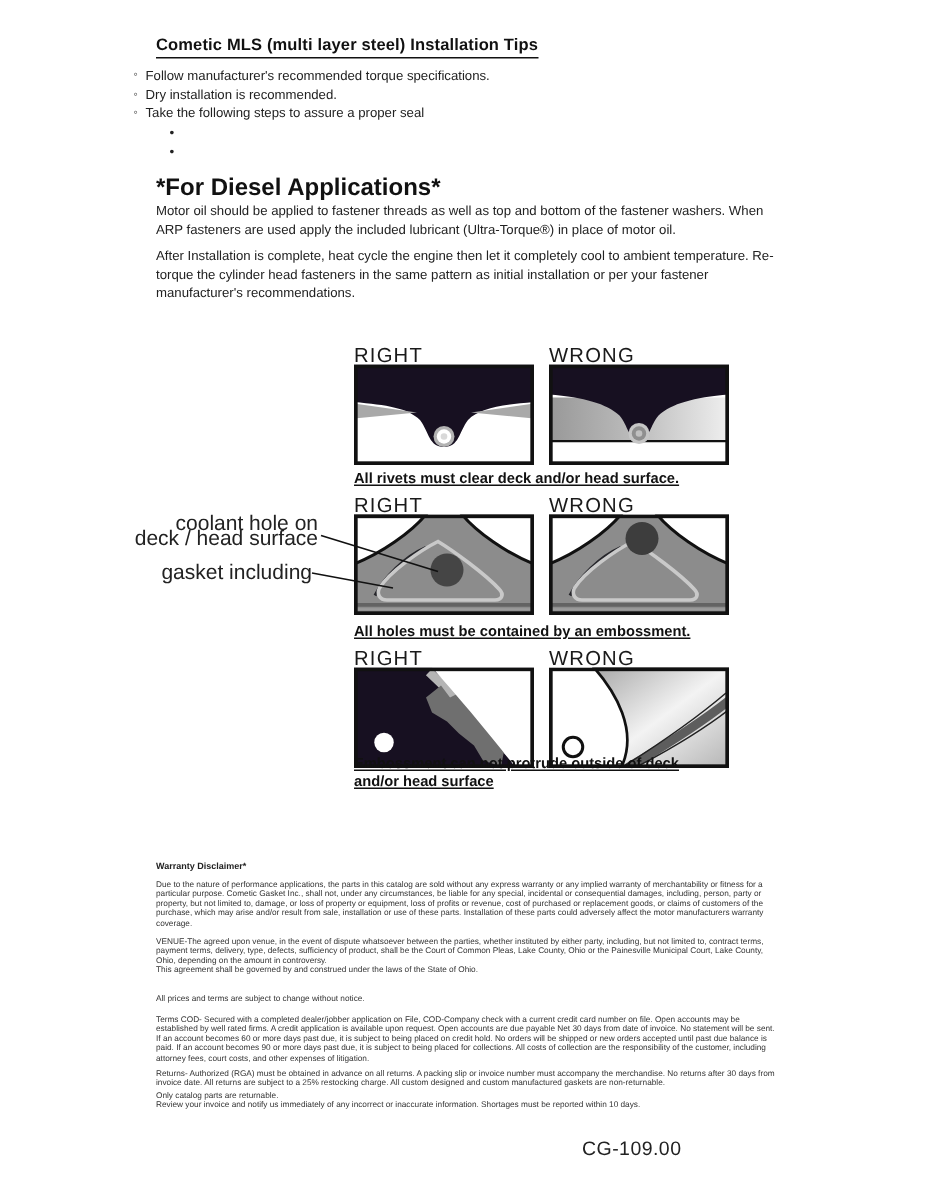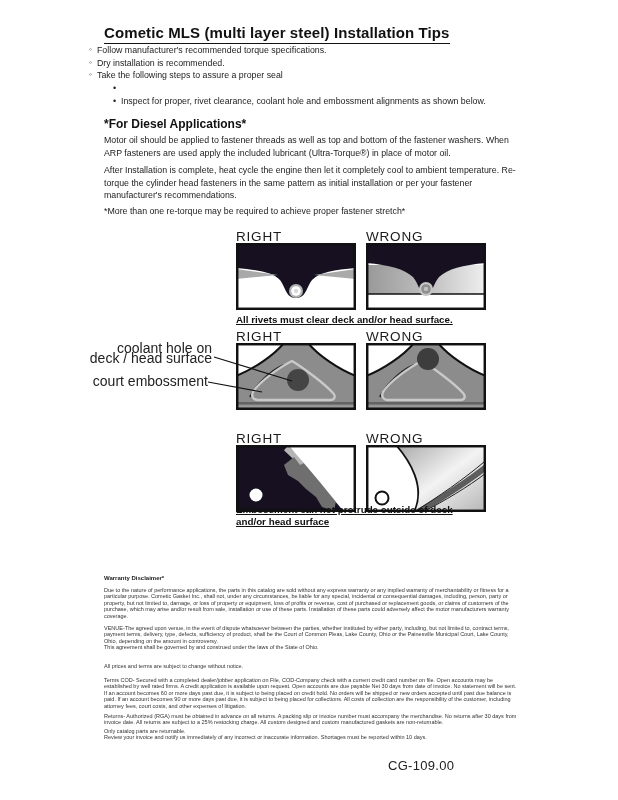--- a/index.html
+++ b/index.html
@@ -1,27 +1,27 @@
 <!DOCTYPE html>
 <html><head>
 <meta charset="utf-8">
 <style>
   html,body{margin:0;padding:0;background:#fff;}
   .page{position:relative;width:618px;height:800px;background:#ffffff;overflow:hidden;
         font-family:"Liberation Sans","DejaVu Sans",sans-serif;color:#1b1b1b;}
   .abs{position:absolute;}
-  .title{left:104px;top:24px;font-size:15px;font-weight:bold;color:#111;
+  .title{left:104px;top:24px;font-size:11px;font-weight:bold;color:#111;
          border-bottom:1.8px solid #111;padding-bottom:2px;letter-spacing:.1px;}
   .body-txt{font-size:8.8px;line-height:12.7px;color:#222;}
   .bullets{left:89px;top:44px;width:430px;}
   .b-line{display:flex;font-size:8.8px;line-height:12.7px;color:#222;}
   .b-mark{width:8px;flex:none;font-size:8px;}
   .b-sub{margin-left:24px;}
   .b-sub .b-mark{width:8px;font-size:9px;}
-  .diesel-h{left:104px;top:117px;font-size:12px;font-weight:bold;color:#111;}
+  .diesel-h{left:104px;top:117px;font-size:16px;font-weight:bold;color:#111;}
   .p1{left:104px;top:134px;width:412px;}
   .p2{left:104px;top:164px;width:412px;}
   .p3{left:104px;top:205px;width:440px;}
   .rw{width:120px;font-size:13.5px;letter-spacing:.8px;color:#1a1a1a;}
   .cap{font-size:9.8px;font-weight:bold;color:#111;line-height:11.5px;text-decoration:underline;}
   .dlabel{font-size:14px;color:#222;line-height:9.6px;text-align:right;}
   .panel{display:block;}
   .tiny-h{left:104px;top:575px;font-size:6px;font-weight:bold;color:#222;}
   .tiny{font-size:5.5px;line-height:6.4px;color:#333;width:414px;}
   .footer{left:388px;top:758px;font-size:13px;color:#222;letter-spacing:.3px;}
@@ -44,28 +44,26 @@
     </div>
     <div class="b-line">
       <span class="b-mark">◦</span>
       <span>Take the following steps to assure a proper seal</span>
     </div>
     <div class="b-line b-sub">
       <span class="b-mark">•</span>
     </div>
     <div class="b-line b-sub">
       <span class="b-mark">•</span>
-      <span>Inspect for proper, rivet clearance, coolant hole and embossment alignments as shown below.</span>
     </div>
   </div>
 
   <div class="abs diesel-h">*For Diesel Applications*</div>
   <div class="abs body-txt p1">Motor oil should be applied to fastener threads as well as top and bottom of the fastener washers. When ARP fasteners are used apply the included lubricant (Ultra-Torque®) in place of motor oil.</div>
   <div class="abs body-txt p2">After Installation is complete, heat cycle the engine then let it completely cool to ambient temperature. Re-torque the cylinder head fasteners in the same pattern as initial installation or per your fastener manufacturer's recommendations.</div>
-  <div class="abs body-txt p3">*More than one re-torque may be required to achieve proper fastener stretch*</div>
 
   <div class="abs rw" style="left:236px;top:229px;">RIGHT</div>
   <div class="abs rw" style="left:366px;top:229px;">WRONG</div>
 
   <svg class="abs panel" style="left:236px;top:243px;" width="120" height="67" viewBox="0 0 120 67">
     <rect width="120" height="67" fill="#ffffff"></rect>
     <path d="M0,0 H120 V25 C98,27 84,29 76,37 C70,45 70,55 60,55 C50,55 50,45 44,37 C36,29 22,27 0,25 Z" fill="#171021"></path>
     <polygon points="0,26 42,32 0,36" fill="#a9a9a9"></polygon>
     <polygon points="120,26 78,32 120,36" fill="#a9a9a9"></polygon>
     <circle cx="60" cy="48" r="7" fill="#b3b3b3"></circle>
@@ -94,21 +92,21 @@
 
   <div class="abs cap" style="left:236px;top:314px;">All rivets must clear deck and/or head surface.</div>
 
   <div class="abs rw" style="left:236px;top:329px;">RIGHT</div>
   <div class="abs rw" style="left:366px;top:329px;">WRONG</div>
 
   <div class="abs dlabel" style="right:406px;top:344px;">
     <div>coolant hole on</div>
     <div>deck / head surface</div>
   </div>
-  <div class="abs dlabel" style="right:410px;top:377px;">court embossment</div>
+  <div class="abs dlabel" style="right:410px;top:377px;">gasket including</div>
 
   <svg class="abs" style="left:120px;top:340px;z-index:5;pointer-events:none;" width="190" height="60" viewBox="0 0 190 60">
     <line x1="94" y1="17" x2="172" y2="41" stroke="#111" stroke-width="1.1"></line>
     <line x1="88" y1="42" x2="142" y2="52" stroke="#111" stroke-width="1.1"></line>
   </svg>
 
   <svg class="abs panel" style="left:236px;top:343px;" width="120" height="67" viewBox="0 0 120 67">
     <rect width="120" height="67" fill="#8c8c8c"></rect>
     <path d="M0,0 H48 C38,12 18,26 0,33 Z" fill="#ffffff" stroke="#111" stroke-width="2"></path>
     <path d="M72,0 H120 V33 C102,26 82,12 72,0 Z" fill="#ffffff" stroke="#111" stroke-width="2"></path>
@@ -125,20 +123,21 @@
     <path d="M0,0 H48 C38,12 18,26 0,33 Z" fill="#ffffff" stroke="#111" stroke-width="2"></path>
     <path d="M72,0 H120 V33 C102,26 82,12 72,0 Z" fill="#ffffff" stroke="#111" stroke-width="2"></path>
     <path d="M14,54 C20,42 34,28 48,22" fill="none" stroke="#26262b" stroke-width="2"></path>
     <path d="M56,18 C66,24 88,40 97,50 C100,53 99,57 94,57 L22,57 C17,57 15,53 17,49 C24,38 44,24 56,18 Z" fill="none" stroke="#c9c9c9" stroke-width="2.4"></path>
     <circle cx="62" cy="16" r="11" fill="#3d3d3d"></circle>
     <rect x="0" y="59" width="120" height="2.5" fill="#636363"></rect>
     <rect x="0" y="62.5" width="120" height="1.5" fill="#9b9b9b"></rect>
     <rect x="1.2" y="1.2" width="117.6" height="64.6" fill="none" stroke="#111" stroke-width="2.5"></rect>
   </svg>
 
+  <div class="abs cap" style="left:236px;top:416px;">All holes must be contained by an embossment.</div>
 
   <div class="abs rw" style="left:236px;top:431px;">RIGHT</div>
   <div class="abs rw" style="left:366px;top:431px;">WRONG</div>
 
   <svg class="abs panel" style="left:236px;top:445px;" width="120" height="67" viewBox="0 0 120 67">
     <rect width="120" height="67" fill="#171021"></rect>
     <path d="M50,3 C68,20 92,43 110,64" fill="none" stroke="#b5b5b5" stroke-width="6"></path>
     <polygon points="48,20 58,12 64,20 72,16 82,30 92,42 100,56 98,66 86,62 80,52 70,44 62,36 52,30" fill="#6f6f6f"></polygon>
     <path d="M108,67 C90,44 70,20 52,0 L120,0 L120,67 Z" fill="#ffffff"></path>
     <circle cx="20" cy="50" r="6.5" fill="#ffffff"></circle>

